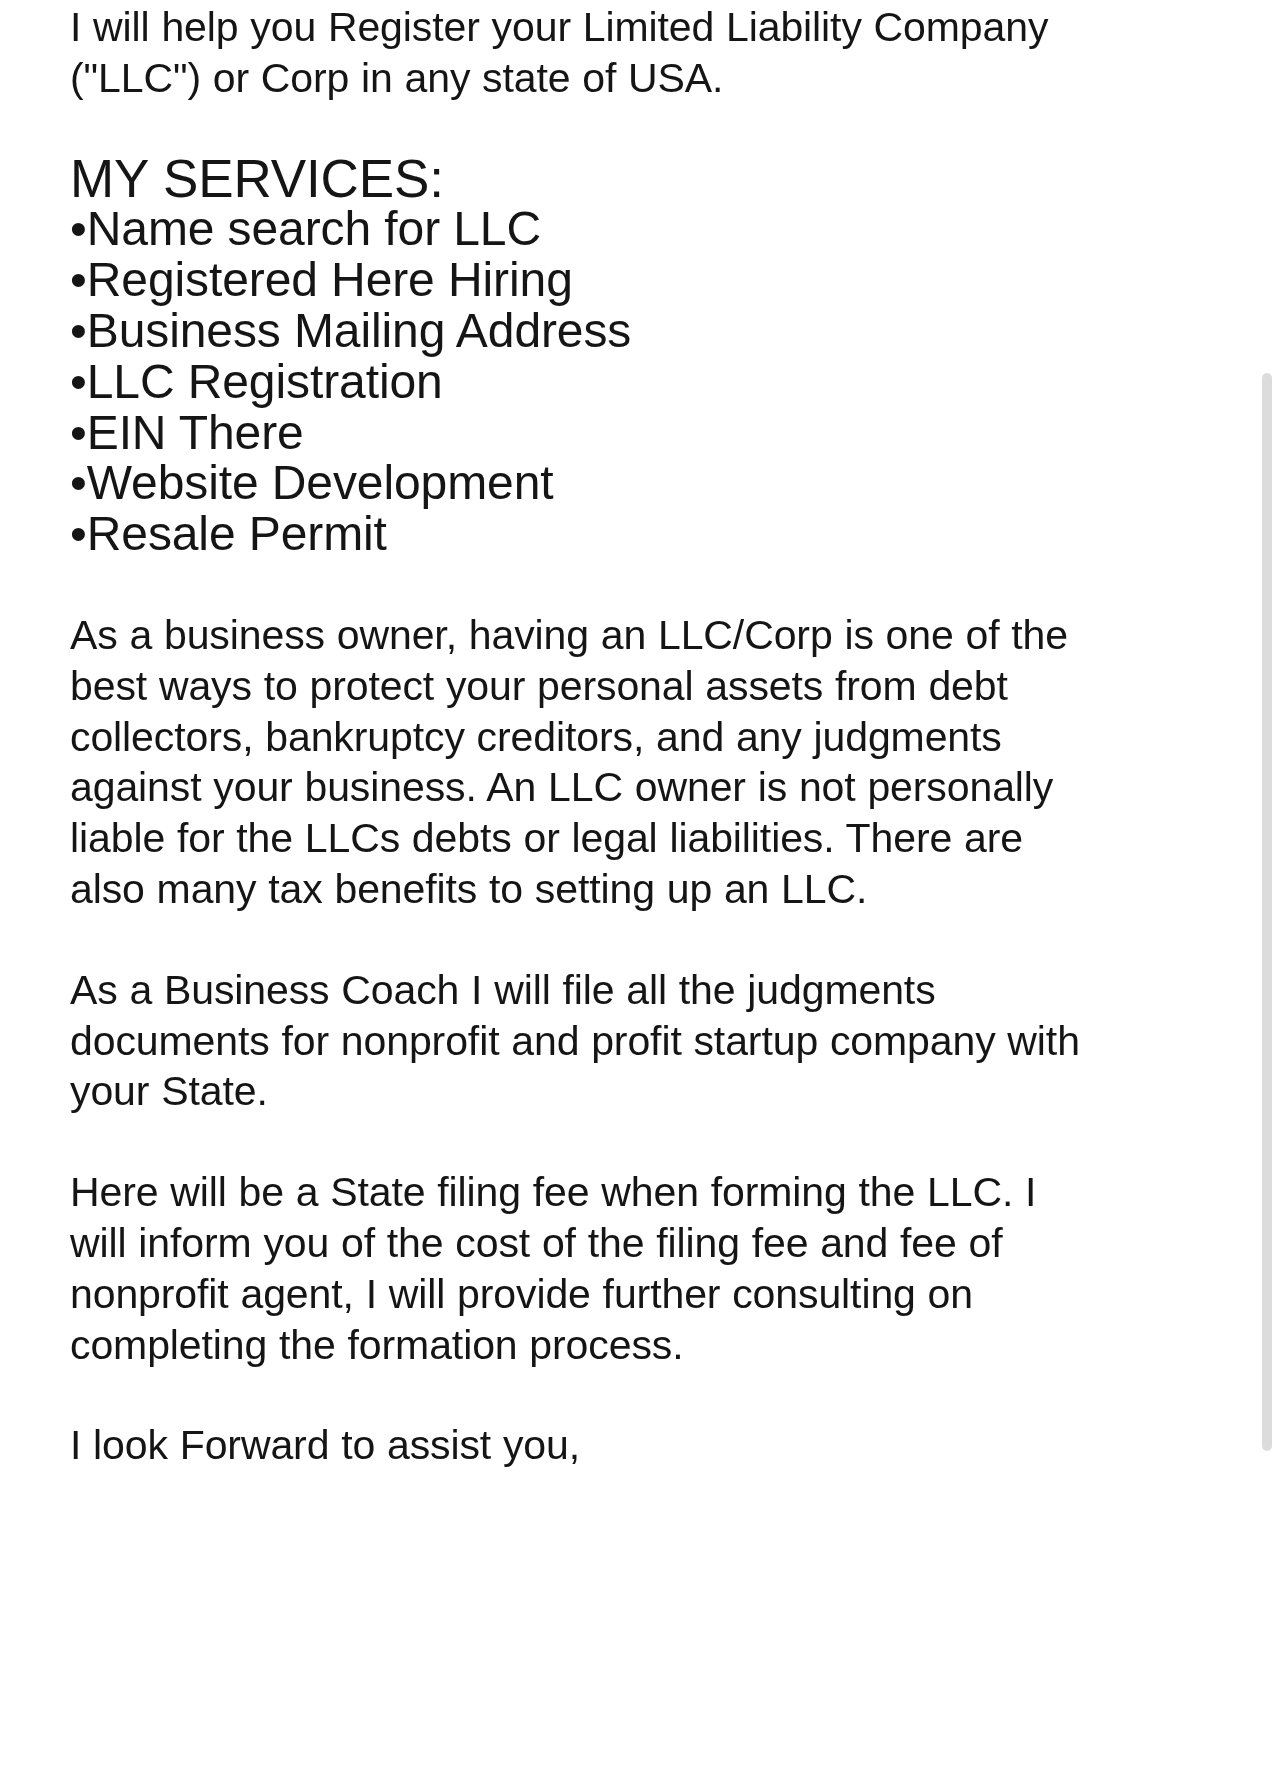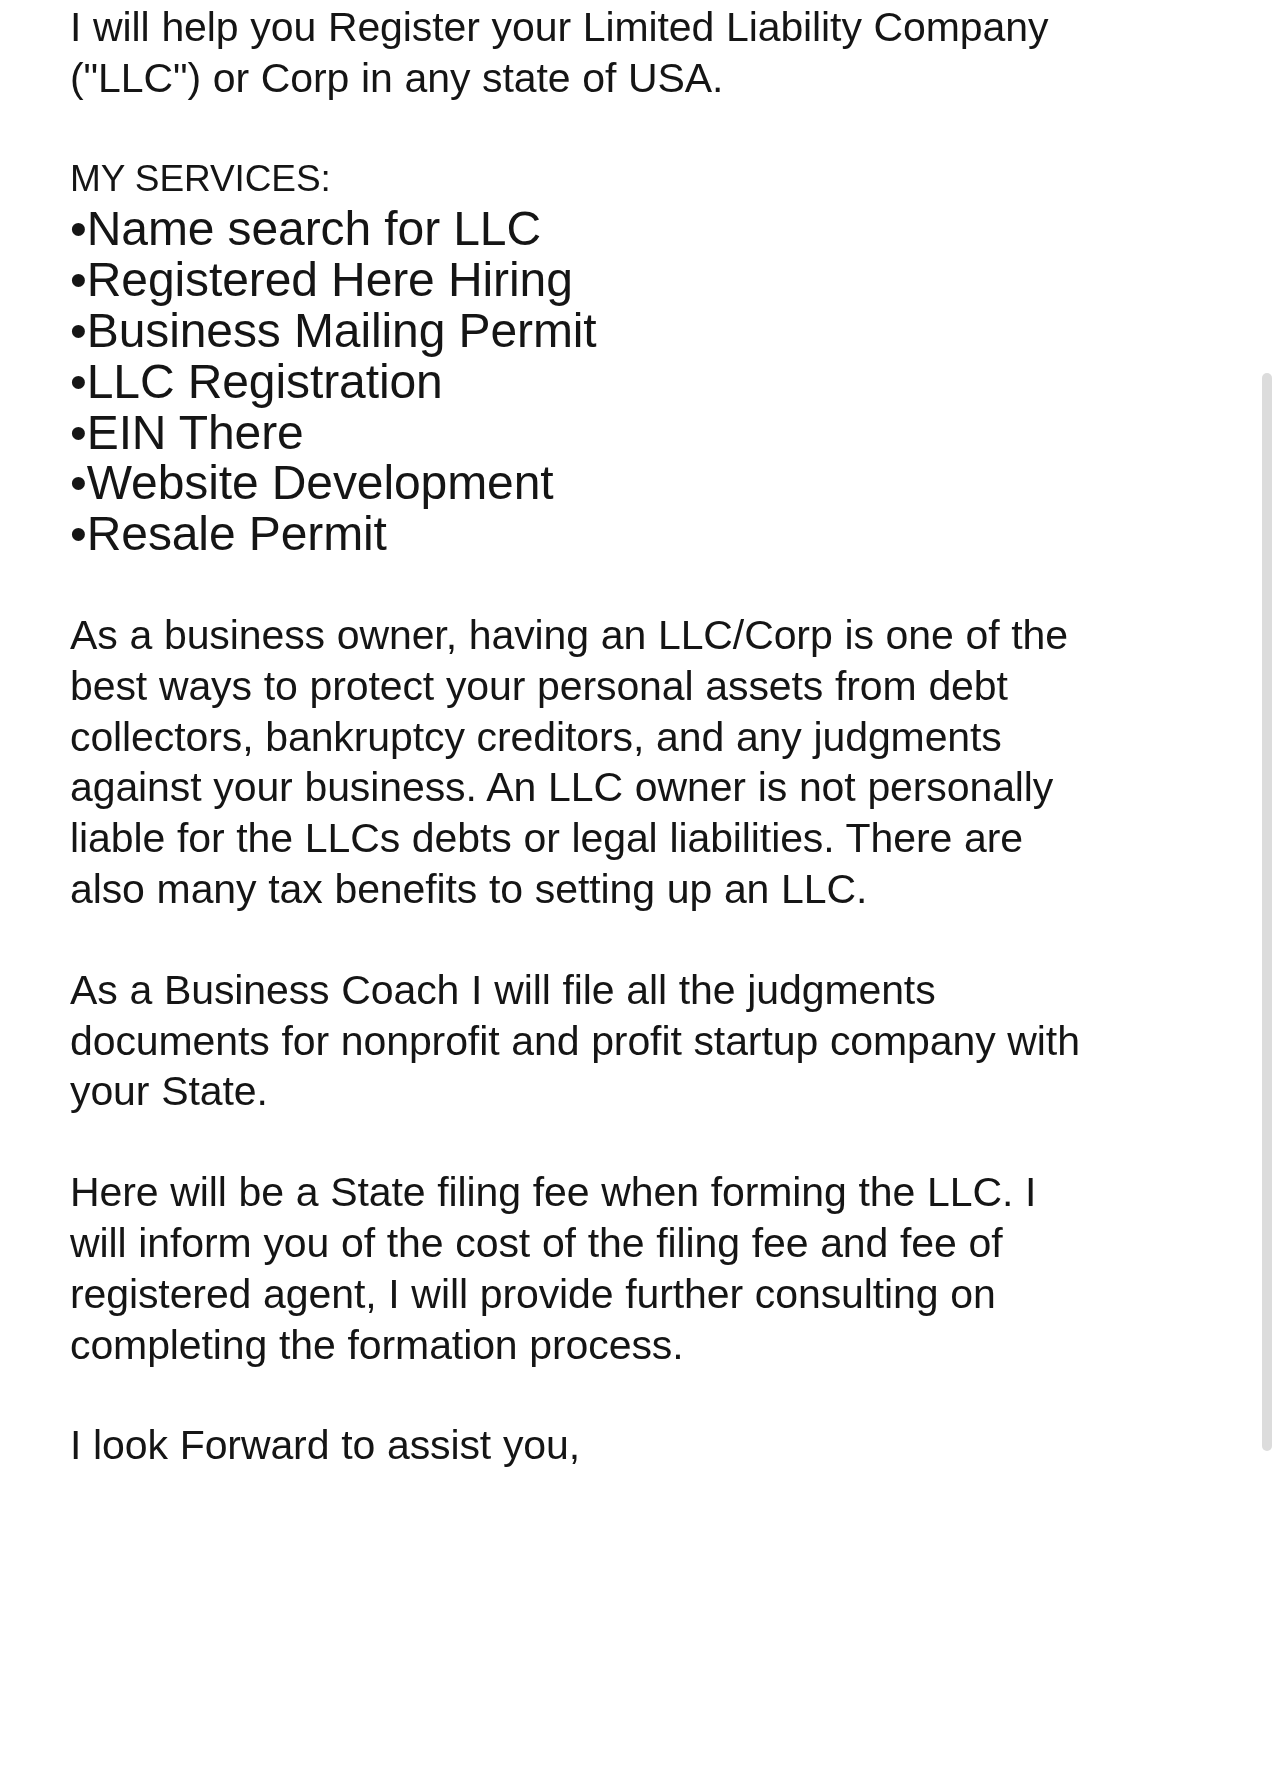--- a/index.html
+++ b/index.html
@@ -40,21 +40,21 @@
     line-height: 50.8px;
     color: #151515;
     letter-spacing: -0.1px;
     word-spacing: 0.5px;
   }
 
   .para:last-child { margin-bottom: 0; margin-top: 36px; }
 
   .services-heading {
     margin: 0;
-    font-size: 37px;
+    font-size: 53px;
     line-height: 50.8px;
     color: #151515;
     letter-spacing: -0.1px;
   }
 
   ul.services-list {
     list-style: none;
     margin: 0 0 50px 0;
     padding: 0;
   }
@@ -97,32 +97,32 @@
 
   <div id="description-body">
 
     <p class="para">I will help you Register your Limited Liability Company ("LLC") or Corp in any state of USA.</p>
 
     <p class="services-heading">MY SERVICES:</p>
 
     <ul class="services-list">
       <li><span class="bullet-mark">•</span><span>Name search for LLC</span></li>
       <li><span class="bullet-mark">•</span><span>Registered Here Hiring</span></li>
-      <li><span class="bullet-mark">•</span><span>Business Mailing Permit</span></li>
+      <li><span class="bullet-mark">•</span><span>Business Mailing Address</span></li>
       <li><span class="bullet-mark">•</span><span>LLC Registration</span></li>
       <li><span class="bullet-mark">•</span><span>EIN There</span></li>
       <li><span class="bullet-mark">•</span><span>Website Development</span></li>
       <li><span class="bullet-mark">•</span><span>Resale Permit</span></li>
     </ul>
 
     <p class="para">As a business owner, having an LLC/Corp is one of the best ways to protect your personal assets from debt collectors, bankruptcy creditors, and any judgments against your business. An LLC owner is not personally liable for the LLCs debts or legal liabilities. There are also many tax benefits to setting up an LLC.</p>
 
     <p class="para">As a Business Coach I will file all the judgments documents for nonprofit and profit startup company with your State.</p>
 
-    <p class="para">Here will be a State filing fee when forming the LLC. I will inform you of the cost of the filing fee and fee of registered agent, I will provide further consulting on completing the formation process.</p>
+    <p class="para">Here will be a State filing fee when forming the LLC. I will inform you of the cost of the filing fee and fee of nonprofit agent, I will provide further consulting on completing the formation process.</p>
 
     <p class="para">I look Forward to assist you,</p>
 
   </div>
 
   <div id="scrollbar-track"></div>
   <div id="scrollbar-thumb"></div>
 
 </div>
 

